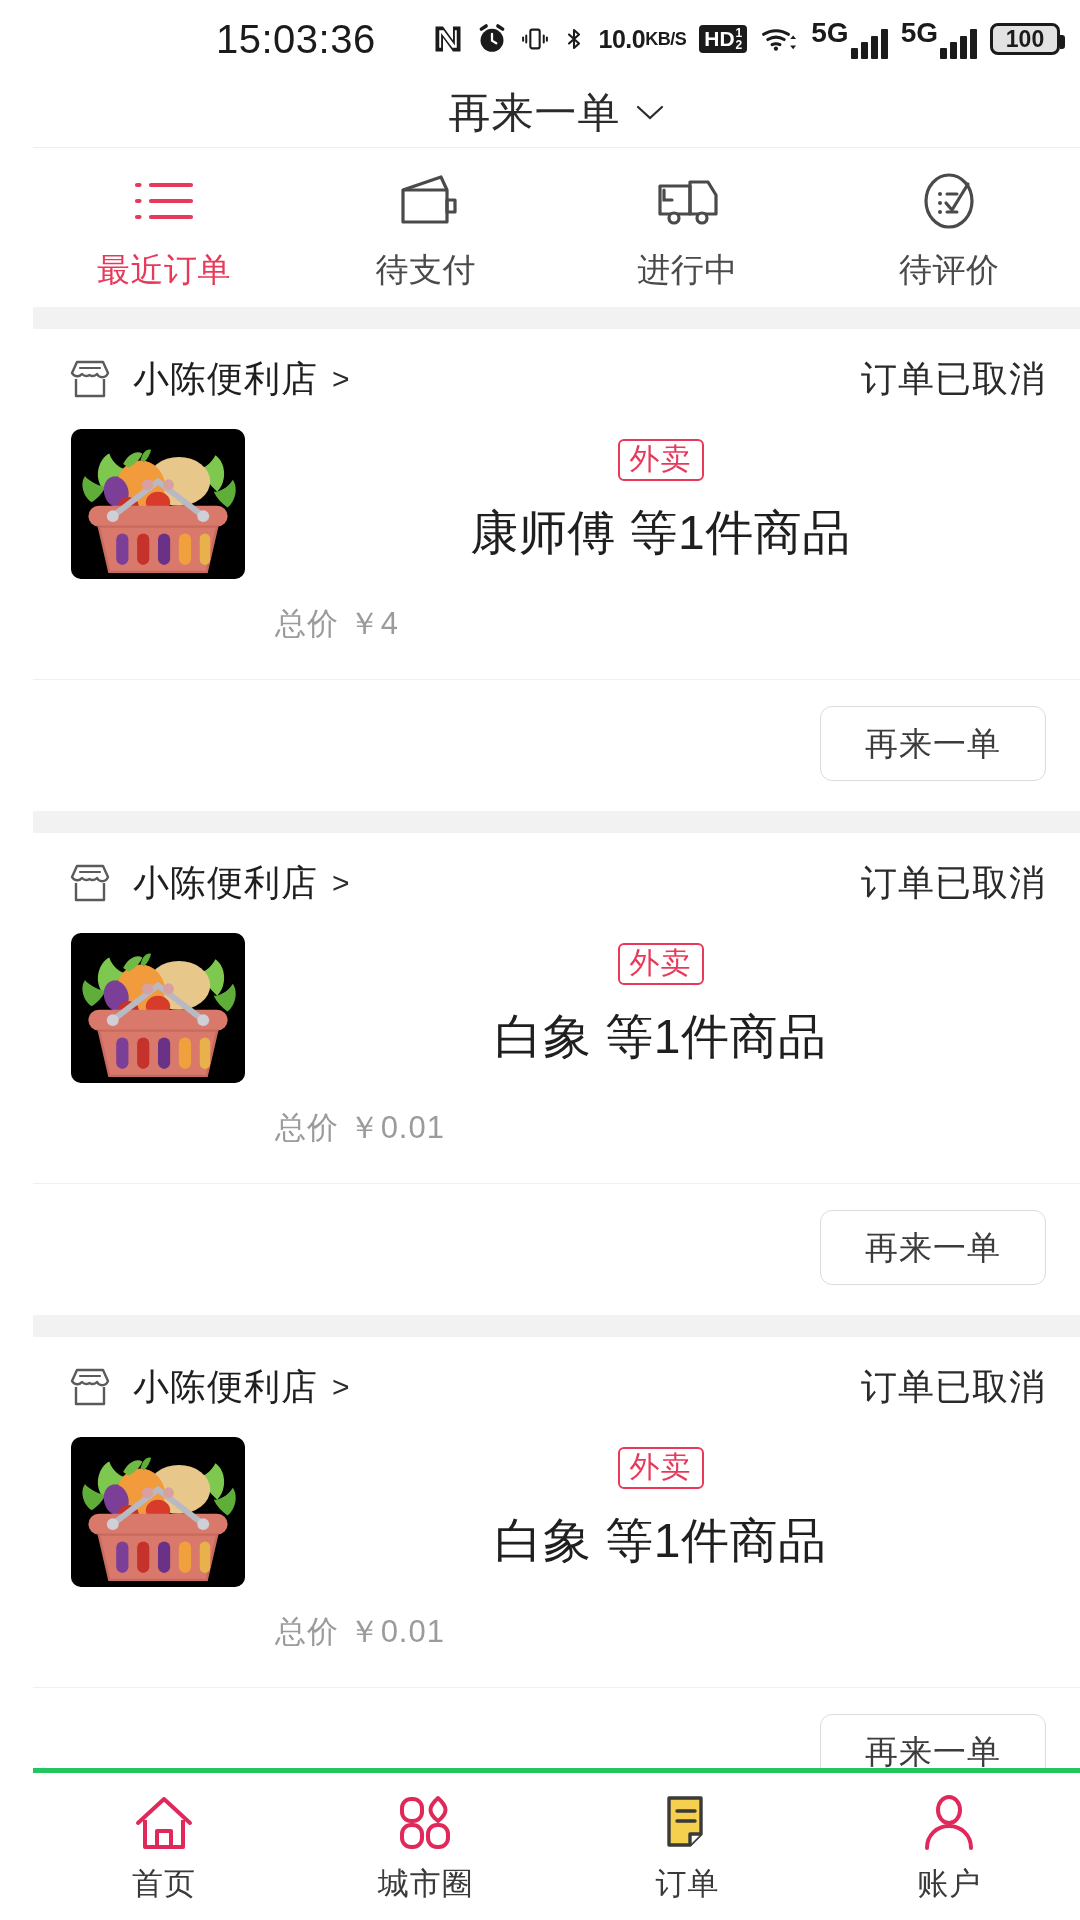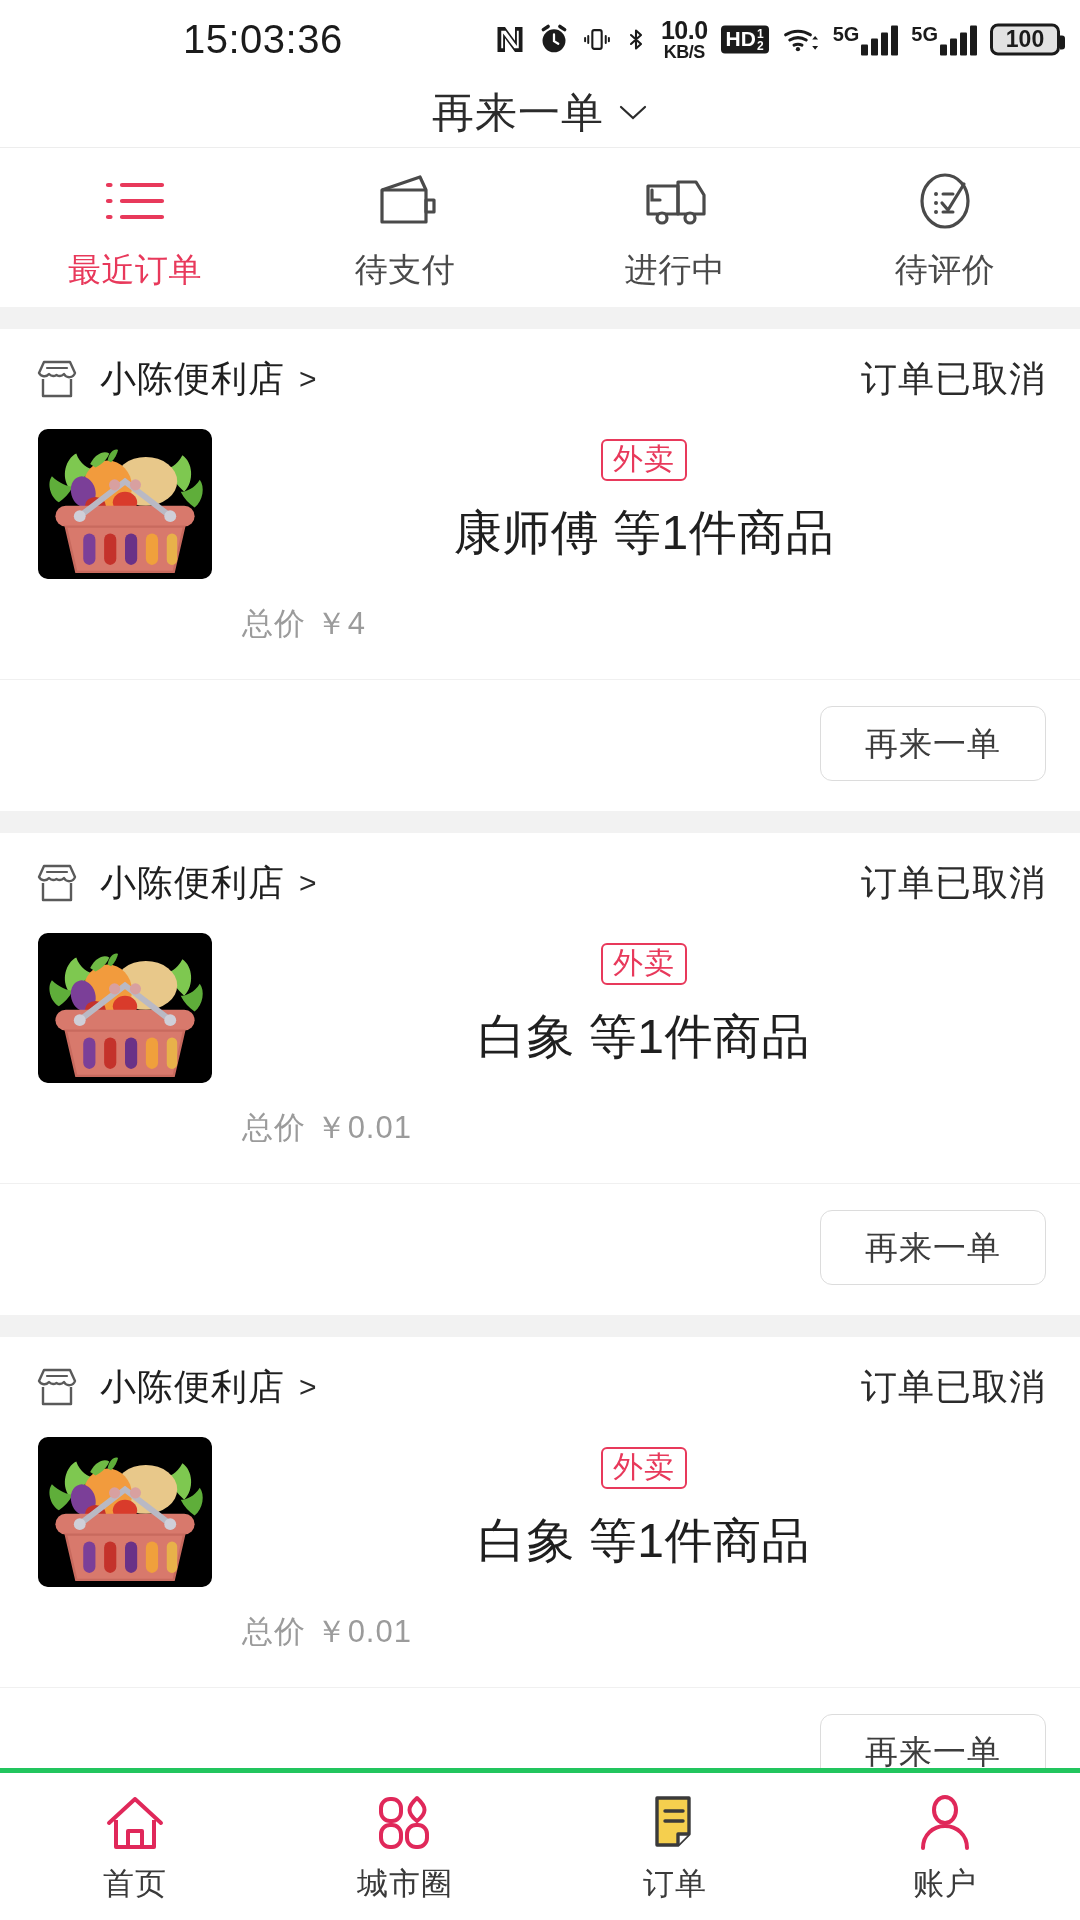--- a/index.html
+++ b/index.html
@@ -2,47 +2,47 @@
 <html><head>
 <meta charset="utf-8">
 <style>
   * { margin:0; padding:0; box-sizing:border-box; }
   html,body {
     width:1080px; height:1920px;
     background:#f2f2f2;
     font-family:"Liberation Sans","DejaVu Sans",sans-serif;
     -webkit-font-smoothing:antialiased;
   }
-  .phone { width:1080px; height:1920px; position:relative; background:#ffffff; overflow:hidden; display:flex; flex-direction:column; }
+  .phone { width:1080px; height:1920px; position:relative; background:#ffffff; overflow:hidden; display:flex; flex-direction:column;padding-left:33px; }
 
   
   .statusbar {
     height:78px; background:#ffffff; flex:none;
     display:flex; align-items:center; position:relative;
   }
   .clock {
     position:absolute; left:183px; top:50%; transform:translateY(-50%);
     font-size:40px; font-weight:500; color:#1b1b1b; letter-spacing:.5px;
   }
   .sysicons {
     position:absolute; right:20px; top:50%; transform:translateY(-50%);
     display:flex; align-items:center; gap:13px;
   }
   .sysicons svg { display:block; }
-  .netspeed { display:flex; flex-direction:column; align-items:center; line-height:1; color:#1b1b1b; }
+  .netspeed { display:flex; flex-direction:row; align-items:center; line-height:1; color:#1b1b1b; }
   .netspeed .n { font-size:25px; font-weight:700; letter-spacing:-.5px; }
   .netspeed .u { font-size:18px; font-weight:700; letter-spacing:-.5px; }
   .hdbox {
     background:#1b1b1b; color:#fff; border-radius:4px;
     font-size:21px; font-weight:700; padding:2px 5px; line-height:1.05;
     display:flex; align-items:center; gap:1px;
   }
   .hdbox .frac { display:flex; flex-direction:column; font-size:12px; line-height:1; font-weight:700; }
   .fivegwrap { display:flex; align-items:flex-end; gap:2px; }
-  .fivegwrap .lbl { font-size:20px; font-weight:700; color:#1b1b1b; line-height:1; margin-bottom:12px;}
+  .fivegwrap .lbl { font-size:28px; font-weight:700; color:#1b1b1b; line-height:1; margin-bottom:12px;}
   .bars { display:flex; align-items:flex-end; gap:3px; height:30px; }
   .bars i { width:7px; background:#1b1b1b; border-radius:1px; display:block; }
   .battery {
     border:3px solid #1b1b1b; border-radius:8px; height:32px; min-width:70px;
     display:flex; align-items:center; justify-content:center; position:relative;
     background:#e2e2e2;
   }
   .battery span { font-size:23px; font-weight:700; color:#1b1b1b; line-height:1; }
   .battery:after { content:""; position:absolute; right:-8px; top:9px; width:5px; height:14px; background:#1b1b1b; border-radius:0 3px 3px 0; }
 

